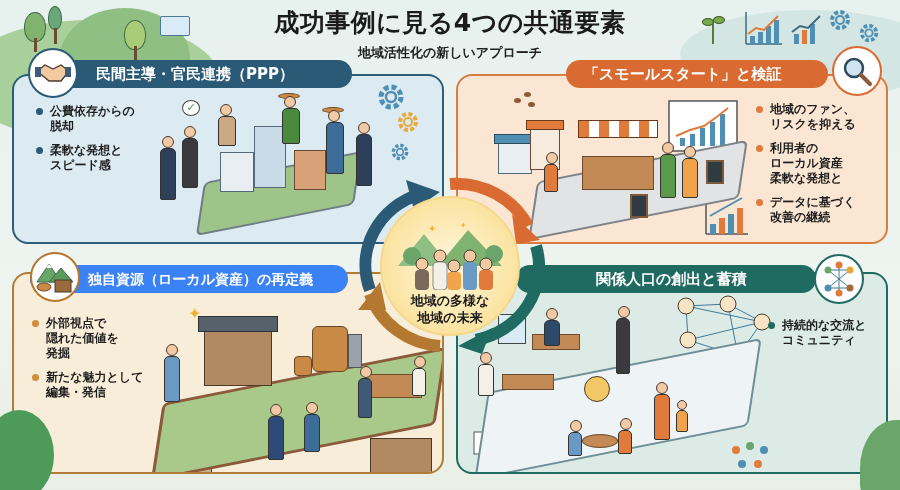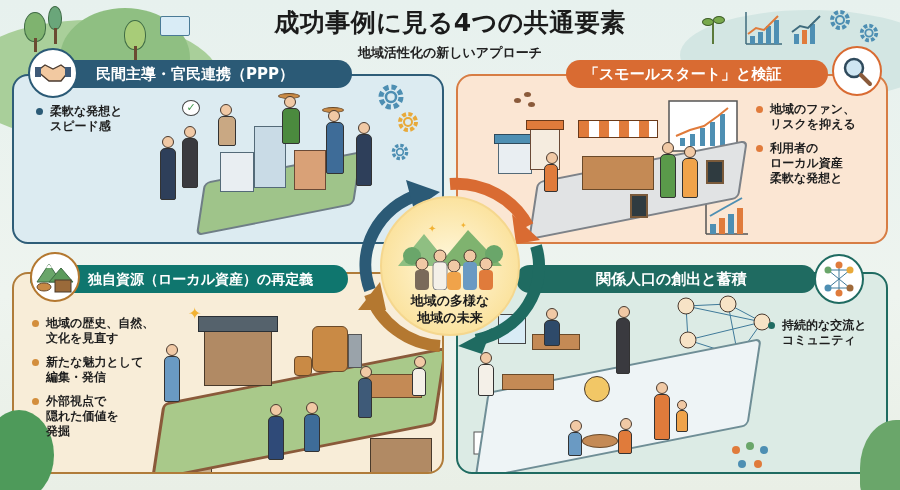--- a/index.html
+++ b/index.html
@@ -30,21 +30,21 @@
   .panel.bl { left: 12px; top: 272px; width: 432px; height: 202px; background: #f8edd8; border-color: #b07c3a; }
   .panel.br { left: 456px; top: 272px; width: 432px; height: 202px; background: #dcebe5; border-color: #1f6b61; }
 
   .header-bar {
     position: absolute; height: 28px; border-radius: 14px;
     color: #fff; font-weight: bold; font-size: 15px; line-height: 28px;
     white-space: nowrap; z-index: 5;
   }
   .hb-tl { left: 40px; top: 60px; width: 312px; background: #2b5a76; padding-left: 56px; }
   .hb-tr { left: 566px; top: 60px; width: 262px; background: #d96b32; padding-left: 18px; }
-  .hb-bl { left: 30px; top: 265px; width: 318px; background: #0f766e; padding-left: 58px; font-size: 14px; }
+  .hb-bl { left: 30px; top: 265px; width: 318px; background: #3b82f6; padding-left: 58px; font-size: 14px; }
   .hb-br { left: 516px; top: 265px; width: 300px; background: #1f6b61; padding-left: 80px; }
 
   .badge-circle {
     position: absolute; width: 50px; height: 50px; border-radius: 50%;
     background: #fff; border: 2px solid; z-index: 6;
     display: flex; align-items: center; justify-content: center;
   }
   .bc-tl { left: 28px; top: 48px; border-color: #2b5a76; }
   .bc-tr { left: 832px; top: 46px; border-color: #d96b32; }
   .bc-bl { left: 30px; top: 252px; border-color: #b47830; }
@@ -188,20 +188,21 @@
 </div>
 <div class="header-bar hb-tl">民間主導・官民連携（PPP）</div>
 <div class="badge-circle bc-tl">
   <svg width="36" height="24" viewBox="0 0 36 24">
     <path d="M2 10 L10 4 L18 8 L26 4 L34 10 L26 20 L14 20 Z" fill="#f2c9a1" stroke="#4a3a2f" stroke-width="1.3"></path>
     <rect x="0" y="6" width="6" height="10" fill="#3f5a78"></rect>
     <rect x="30" y="6" width="6" height="10" fill="#3f5a78"></rect>
   </svg>
 </div>
 <ul class="bullets bl-tl">
+  <li><span>公費依存からの</span><br><span>脱却</span></li>
   <li><span>柔軟な発想と</span><br><span>スピード感</span></li>
 </ul>
 
 <div class="panel tr">
   <div class="scene" style="left:20px;top:14px;width:280px;height:150px;">
     <div class="platform" style="left:60px;top:70px;width:200px;height:60px;background:#e1e3e4;border:2px solid #7d8288;"></div>
     <div style="position:absolute;left:20px;top:52px;width:34px;height:32px;background:#e9eef2;border:1.5px solid #546a78;"></div>
     <div style="position:absolute;left:16px;top:44px;width:42px;height:10px;background:#4e8fb3;border:1.5px solid #2f4a5c;"></div>
     <div style="position:absolute;left:52px;top:38px;width:30px;height:42px;background:#f5ecdf;border:1.5px solid #6a4a36;"></div>
     <div style="position:absolute;left:48px;top:30px;width:38px;height:10px;background:#e07b3b;border:1.5px solid #6a3a1a;"></div>
@@ -250,20 +251,21 @@
 <div class="header-bar hb-tr">「スモールスタート」と検証</div>
 <div class="badge-circle bc-tr">
   <svg width="32" height="32" viewBox="0 0 32 32">
     <circle cx="13" cy="13" r="9" fill="#cfe6f2" stroke="#2f4a5c" stroke-width="2.5"></circle>
     <line x1="20" y1="20" x2="29" y2="29" stroke="#8a5a3a" stroke-width="4" stroke-linecap="round"></line>
   </svg>
 </div>
 <ul class="bullets bl-tr">
   <li><span>地域のファン、</span><br><span>リスクを抑える</span></li>
   <li><span>利用者の</span><br><span>ローカル資産</span><br><span>柔軟な発想と</span></li>
+  <li><span>データに基づく</span><br><span>改善の継続</span></li>
 </ul>
 
 <div class="panel bl">
   <div class="scene" style="left:130px;top:30px;width:300px;height:170px;">
     <div class="platform" style="left:20px;top:70px;width:270px;height:80px;background:#a9c98a;border:3px solid #8a5a3a;"></div>
     <div style="position:absolute;left:60px;top:24px;width:68px;height:58px;background:#b18a64;border:1.5px solid #4a3a2a;"></div>
     <div style="position:absolute;left:54px;top:12px;width:80px;height:16px;background:#55626c;border:1.5px solid #2a3036;"></div>
     <div style="position:absolute;left:168px;top:22px;width:36px;height:46px;border-radius:6px;background:#c98a45;border:1.5px solid #6a4a2a;"></div>
     <div style="position:absolute;left:204px;top:30px;width:14px;height:34px;background:#9aa3aa;border:1.5px solid #555;"></div>
     <div style="position:absolute;left:150px;top:52px;width:18px;height:20px;border-radius:4px;background:#c98a45;border:1.5px solid #6a4a2a;"></div>
@@ -297,23 +299,22 @@
 <div class="badge-circle bc-bl">
   <svg width="40" height="34" viewBox="0 0 40 34">
     <polygon points="2,22 14,4 26,22" fill="#6aa66a" stroke="#3f6b45" stroke-width="1"></polygon>
     <polygon points="14,22 26,8 38,22" fill="#5b9a5b" stroke="#3f6b45" stroke-width="1"></polygon>
     <polygon points="11,8 14,4 17,8" fill="#fff"></polygon>
     <rect x="20" y="20" width="16" height="12" fill="#9a6a3a" stroke="#4a3a2a"></rect>
     <ellipse cx="9" cy="27" rx="7" ry="4" fill="#c98a45" stroke="#6a4a2a"></ellipse>
   </svg>
 </div>
 <ul class="bullets bl-bl">
-  <li><span>地域の歴史、自然、</span><br><span>文化を見直す</span></li>
+  <li><span>外部視点で</span><br><span>隠れた価値を</span><br><span>発掘</span></li>
   <li><span>新たな魅力として</span><br><span>編集・発信</span></li>
-  <li><span>外部視点で</span><br><span>隠れた価値を</span><br><span>発掘</span></li>
 </ul>
 
 <div class="panel br">
   <div class="scene" style="left:10px;top:20px;width:300px;height:180px;">
     <div class="platform" style="left:20px;top:70px;width:260px;height:90px;background:#eef4f6;border:2px solid #6f8e96;"></div>
     <div style="position:absolute;left:30px;top:20px;width:28px;height:30px;background:#d9ecf6;border:1.5px solid #444;"></div>
     <div style="position:absolute;left:64px;top:40px;width:48px;height:16px;background:#c48a55;border:1.5px solid #6a4a2a;"></div>
     <div class="person" style="left:76px;top:14px;">
       <div class="head" style="left:2px;top:0;"></div>
       <div class="body" style="left:0;top:12px;width:16px;height:26px;background:#2e4a6a;"></div>

